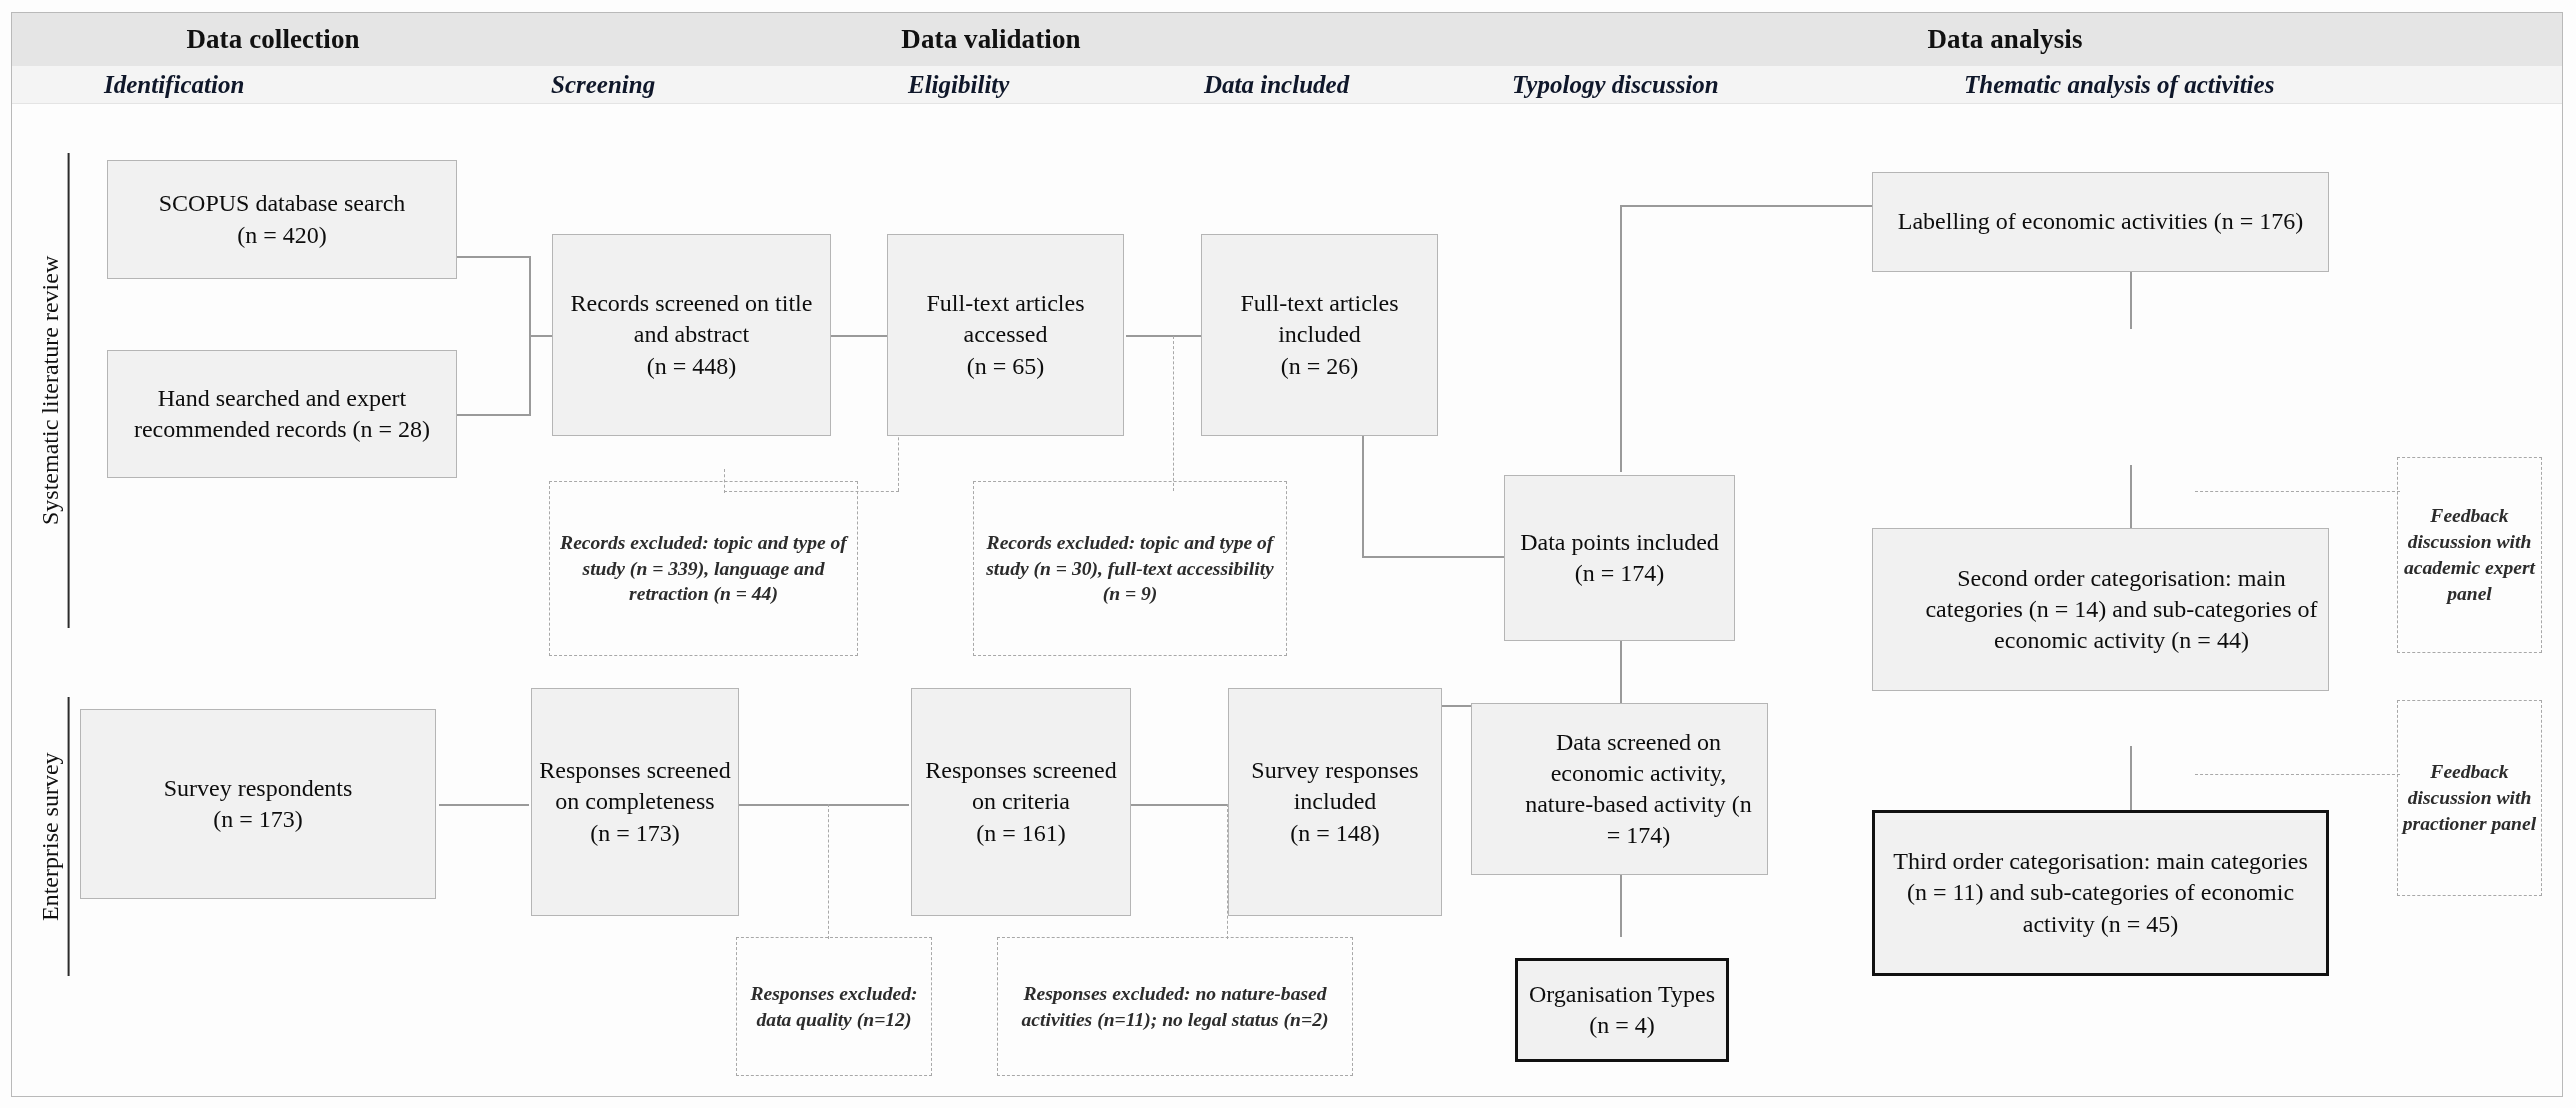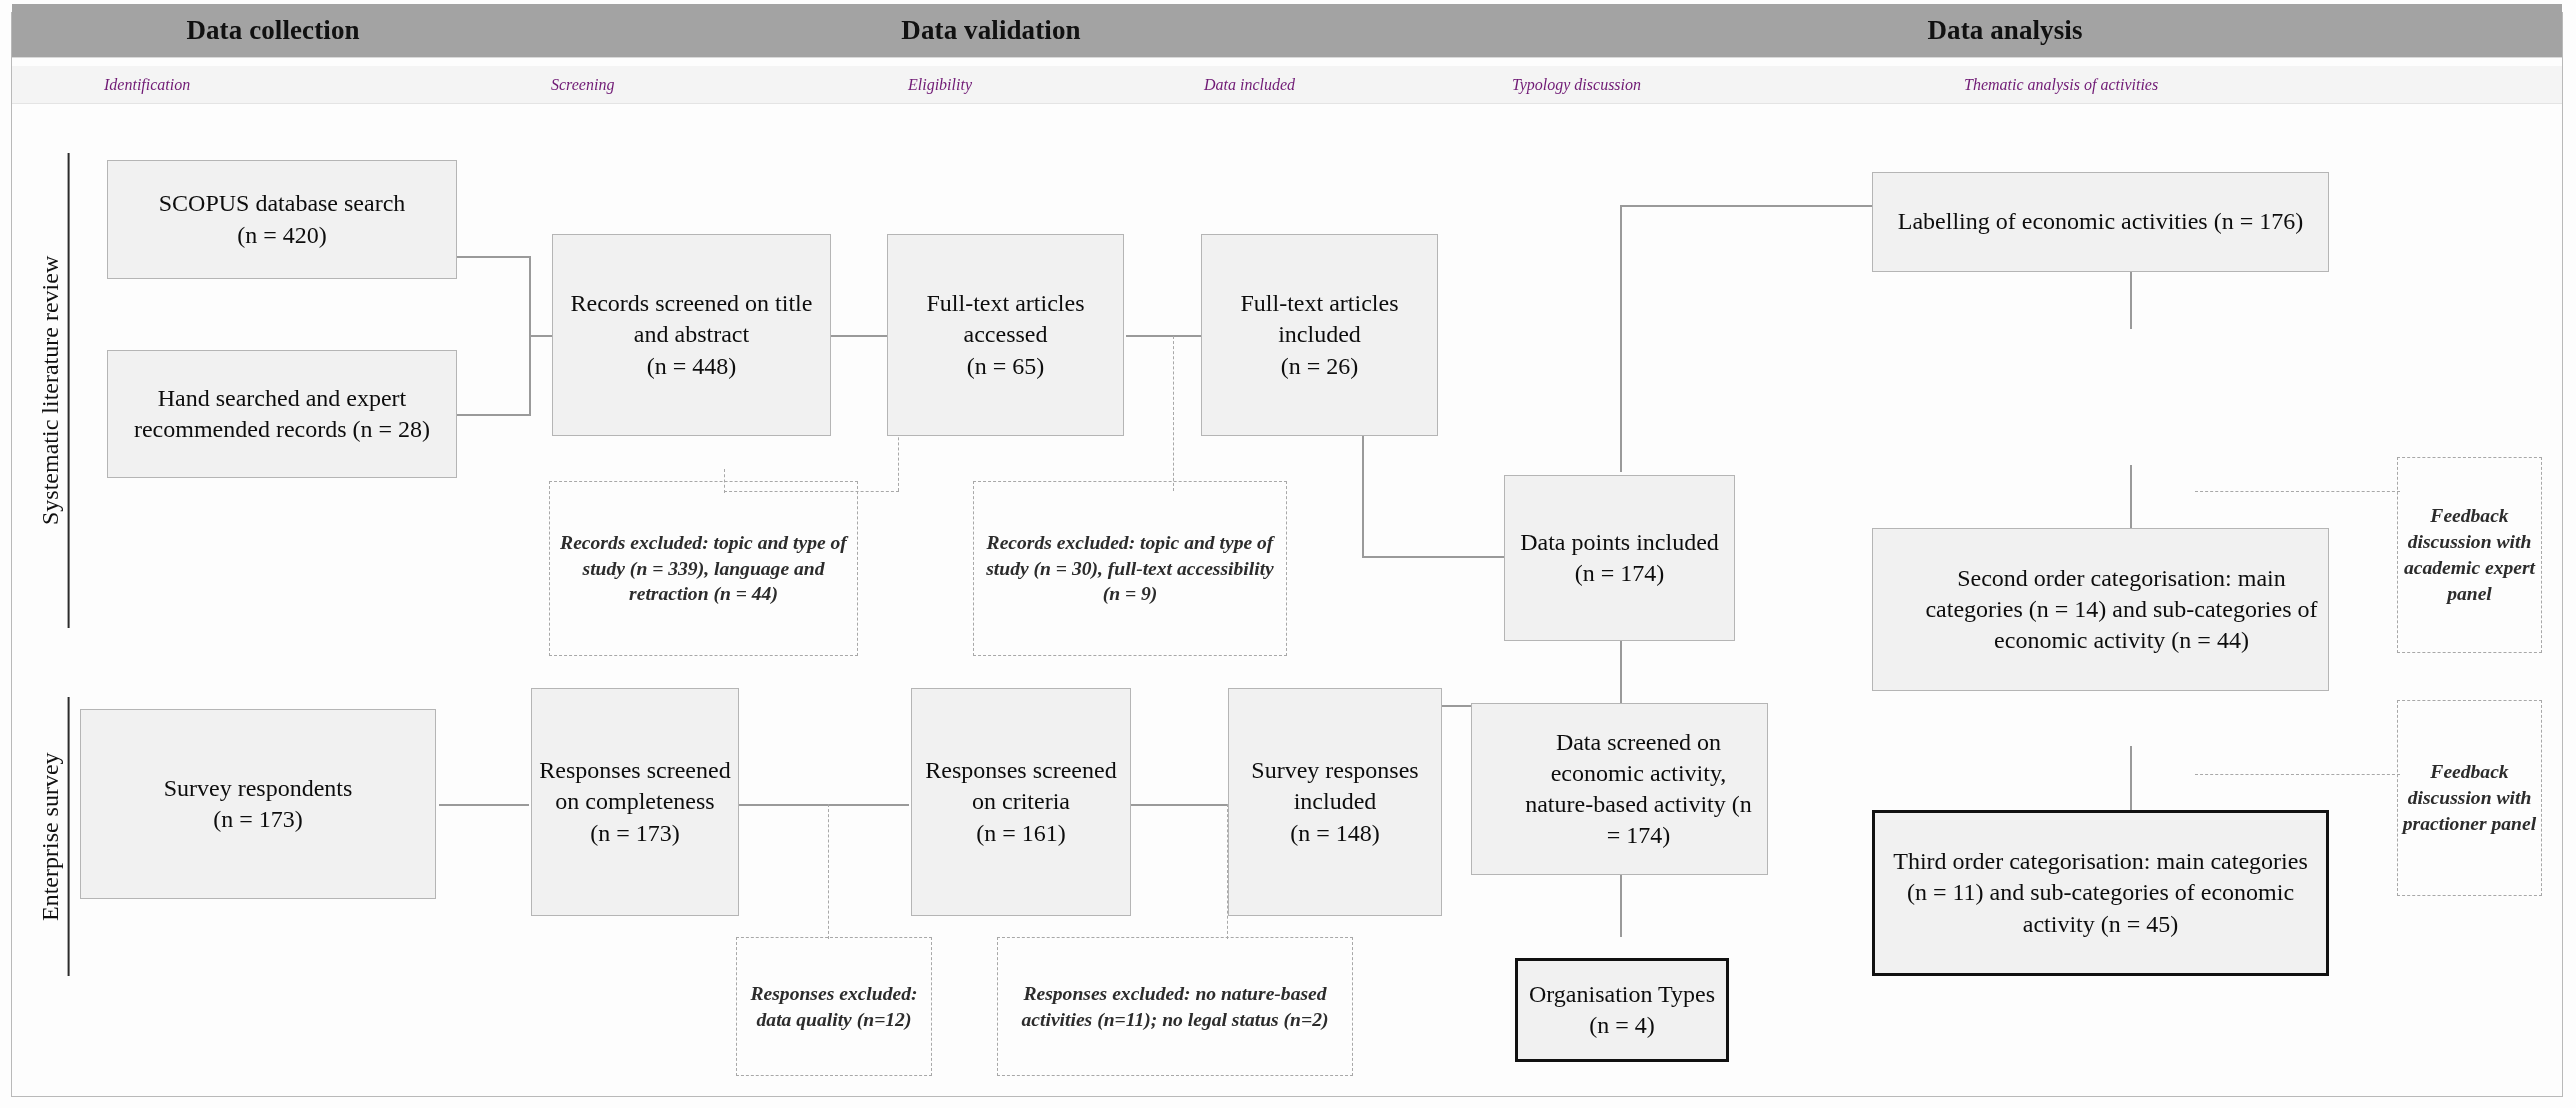--- a/index.html
+++ b/index.html
@@ -14,37 +14,37 @@
   
   .frame{
     position:absolute;left:10.7px;top:12px;width:2552px;height:1085px;
     border:1.2px solid #b9b9b9;
     background:#fdfdfd;
     box-sizing:border-box;
   }
 
   
   .band-row{
-    position:absolute;left:12px;top:4px;width:2550px;height:53px;
-    background:#a3a3a3;border-bottom:0.6px solid #d9d9d9;text-align:center;
+    position:absolute;left:12px;top:13px;width:2550px;height:53px;
+    background:#e5e5e5;border-bottom:0.6px solid #d9d9d9;text-align:center;
   }
   .band{
     position:absolute;top:0;height:53px;
     display:flex;align-items:center;justify-content:center;
     font-weight:bold;font-size:27px;color:#111;
     letter-spacing:0.1px;
   }
   .stage-row{
     position:absolute;left:12px;top:66px;width:2550px;height:37px;
     background:#f4f4f4;border-bottom:0.6px solid #e4e4e4;
   }
   .stage-lbl{
     position:absolute;top:0;height:37px;
     display:flex;align-items:center;
-    font-style:italic;font-size:16px;color:#701a75;
+    font-style:italic;font-size:25px;color:#0f172a;font-weight:bold;
   }
 
   
   .sidelbl{
     position:absolute;
     font-size:24px;color:#111;
     writing-mode:vertical-rl;
     transform:rotate(180deg);
     text-align:center;
     border-left:2.4px solid #2b2b2b; 

